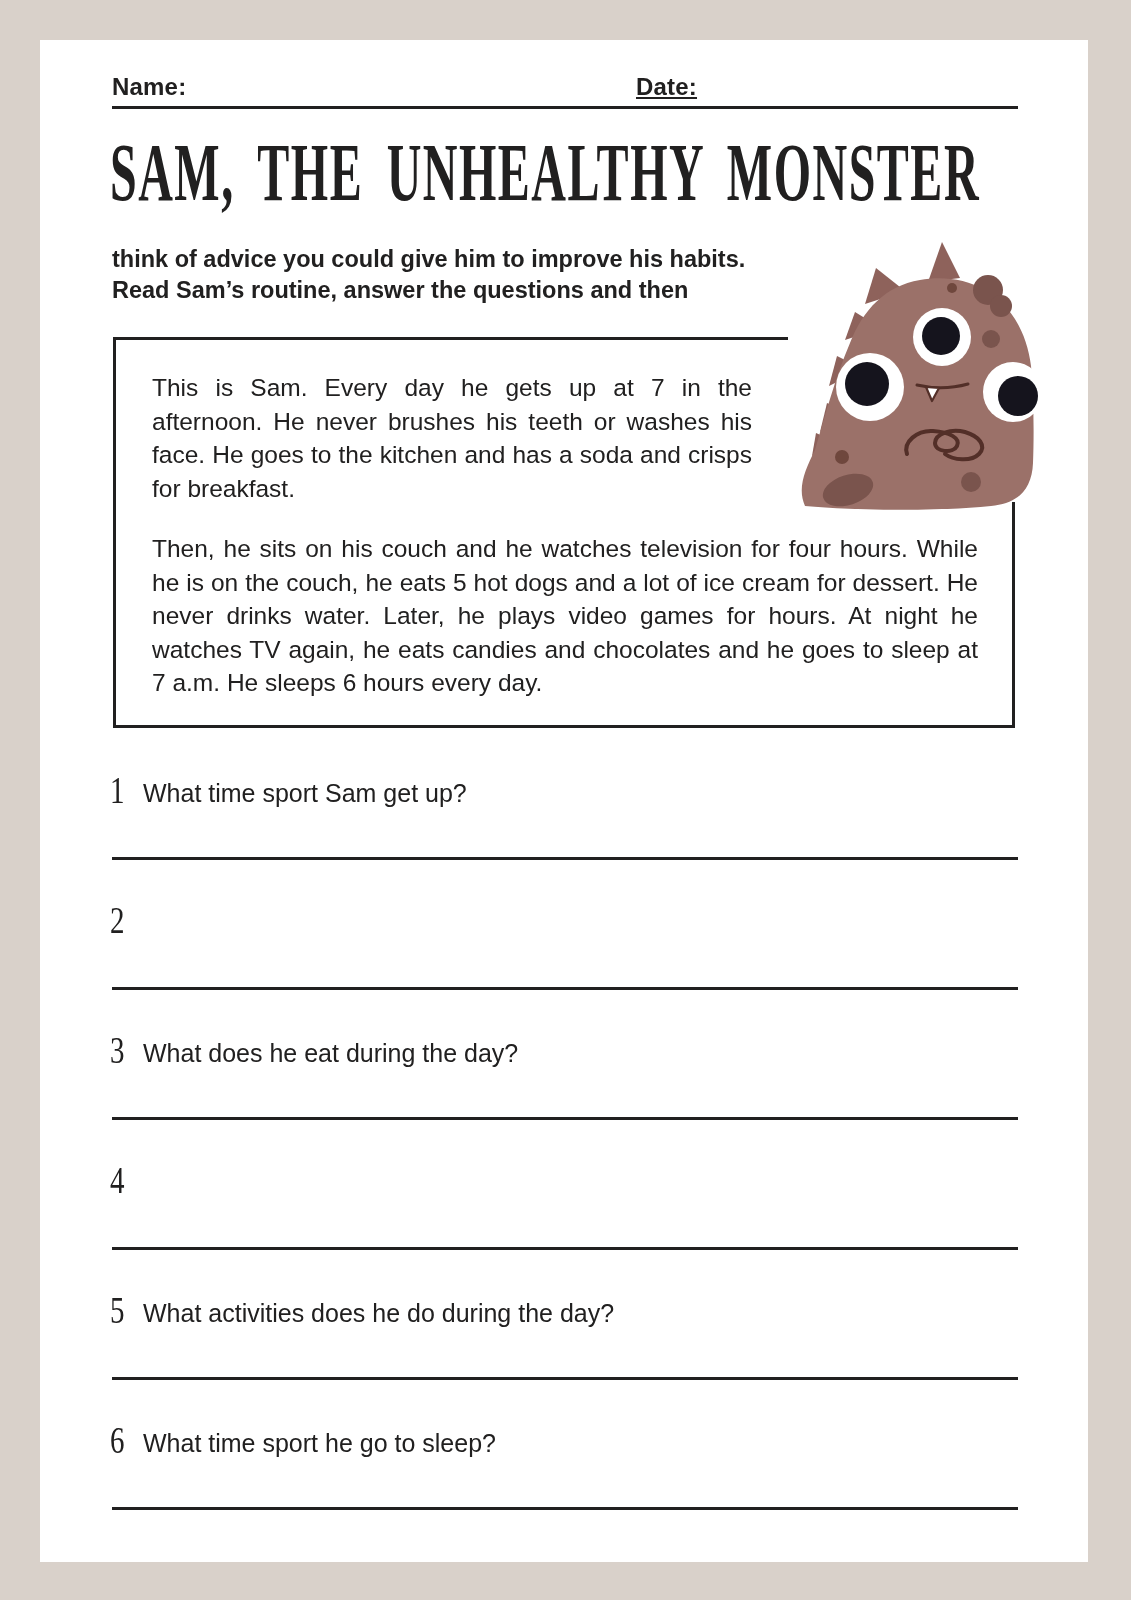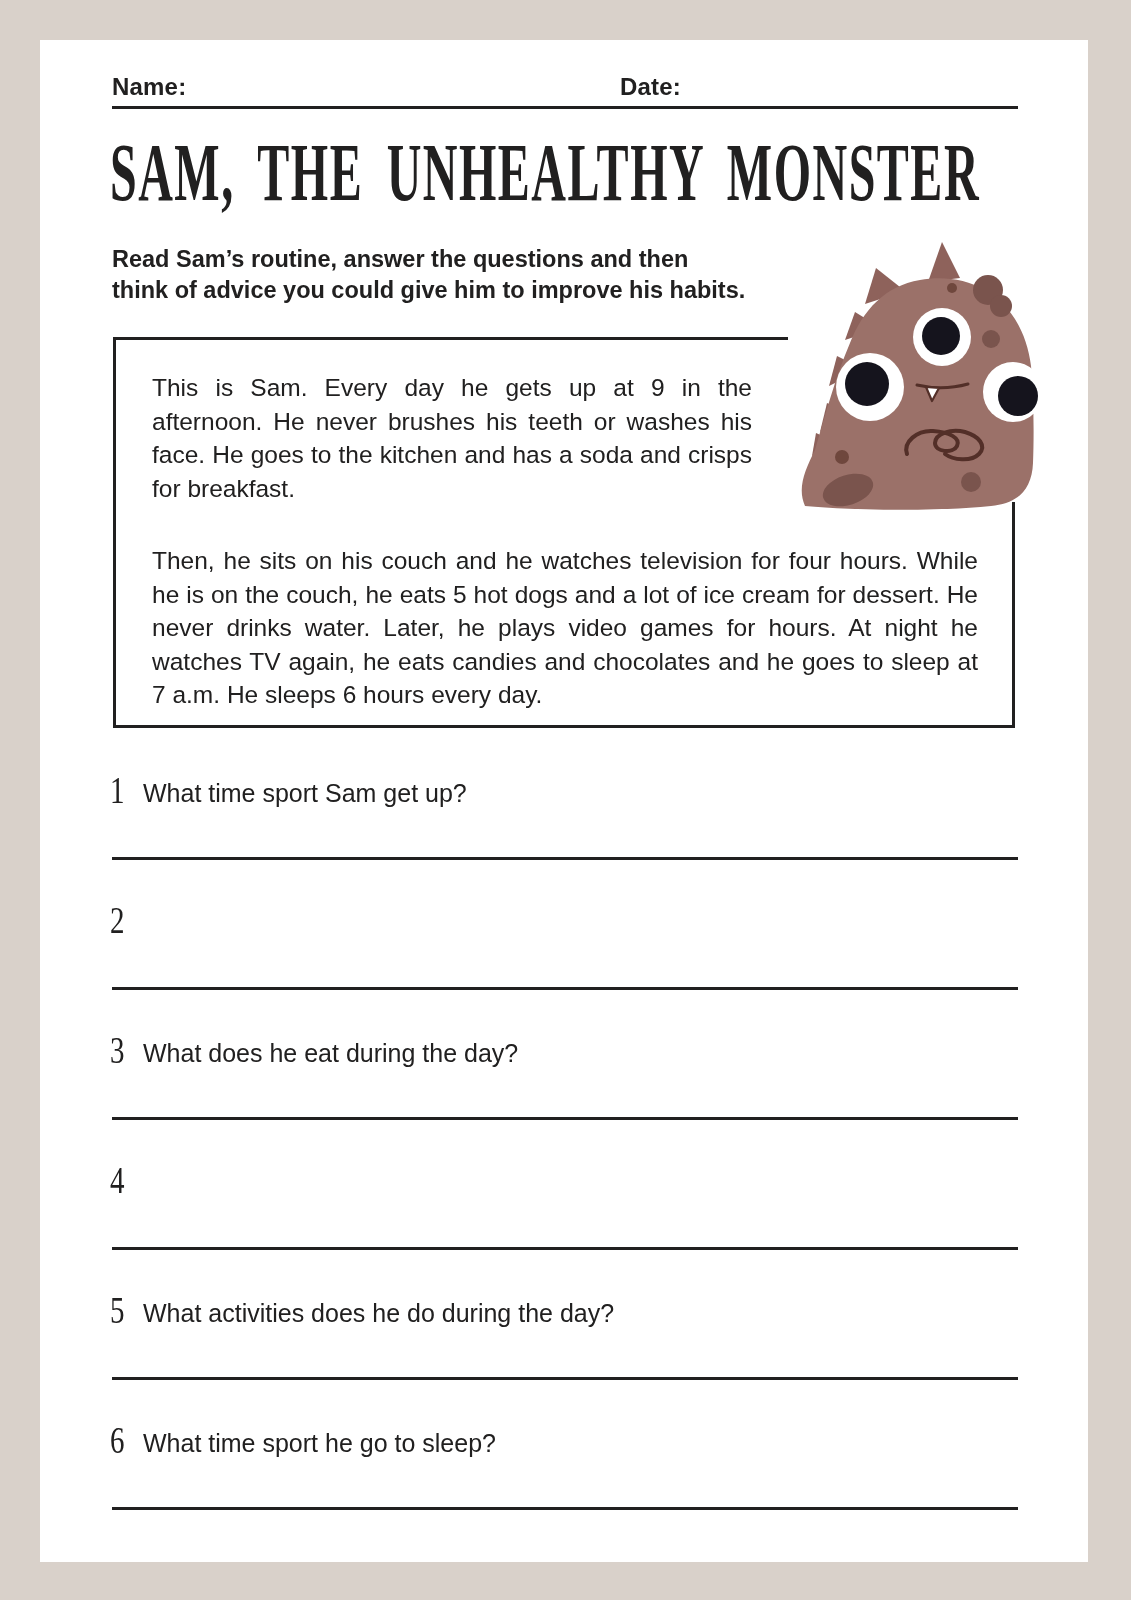--- a/index.html
+++ b/index.html
@@ -10,21 +10,21 @@
   .abs{position:absolute;}
   .label{font-size:24px;font-weight:bold;letter-spacing:.2px;}
   .rule{background:var(--ink,#212020);height:3px;}
 
   .title{font-family:"Liberation Serif",serif;font-weight:bold;font-size:48px;line-height:1;
          letter-spacing:1.5px;word-spacing:10px;transform:scaleY(1.7);transform-origin:top left;white-space:nowrap;}
 
   .instr{font-size:23.5px;font-weight:bold;line-height:31px;}
 
   .passage-text{font-size:24.5px;line-height:33.5px;text-align:justify;}
-  .passage-text + .passage-text{margin-top:16px;}
+  .passage-text + .passage-text{margin-top:4px;}
 
   .q-wrap{position:absolute;left:70px;top:737px;width:910px;}
   .q-row{position:relative;height:130px;}
   .q-num{position:absolute;left:0;top:-6px;font-family:"Liberation Serif",serif;font-size:29px;line-height:1;
          transform:scaleY(1.32);transform-origin:top left;}
   .q-text{position:absolute;left:33px;top:2px;font-size:25px;}
   .q-line{position:absolute;left:2px;top:80px;width:906px;height:3px;background:var(--ink,#212020);}
 
   .monster{position:absolute;left:755px;top:198px;width:250px;height:275px;}
   .m-body{fill:var(--monster_body,#9b7169);}
@@ -37,36 +37,36 @@
   .m-fang{fill:var(--eye_white,#ffffff);stroke:var(--monster_detail,#532f28);stroke-width:2.2;stroke-linejoin:round;}
   .m-swirl{fill:none;stroke:var(--monster_detail,#532f28);stroke-width:4;stroke-linecap:round;}
 </style>
 </head>
 <body>
 
 <div class="canvas">
   <div class="paper">
 
     <div class="abs label" style="left:72px;top:33px;">Name:</div>
-    <div class="abs label" style="left:580px;top:33px;">Date:</div>
+    <div class="abs label" style="left:596px;top:33px;text-decoration:underline;">Date:</div>
     <div class="abs rule" style="left:72px;top:66px;width:906px;"></div>
 
     <div class="abs title" style="left:70px;top:92px;">SAM, THE UNHEALTHY MONSTER</div>
 
     <div class="abs" style="left:72px;top:204px;">
+      <div class="instr">think of advice you could give him to improve his habits.</div>
       <div class="instr">Read Sam’s routine, answer the questions and then</div>
-      <div class="instr">think of advice you could give him to improve his habits.</div>
     </div>
 
     <div class="abs" style="left:73px;top:297px;width:3px;height:391px;background:var(--ink);"></div>
     <div class="abs" style="left:73px;top:297px;width:675px;height:3px;background:var(--ink);"></div>
     <div class="abs" style="left:972px;top:462px;width:3px;height:226px;background:var(--ink);"></div>
     <div class="abs" style="left:73px;top:685px;width:902px;height:3px;background:var(--ink);"></div>
 
-    <div class="abs passage-text" style="left:112px;top:331px;width:600px;">This is Sam. Every day he gets up at 9 in the afternoon. He never brushes his teeth or washes his face. He goes to the kitchen and has a soda and crisps for breakfast.</div>
+    <div class="abs passage-text" style="left:112px;top:331px;width:600px;">This is Sam. Every day he gets up at 7 in the afternoon. He never brushes his teeth or washes his face. He goes to the kitchen and has a soda and crisps for breakfast.</div>
     <div class="abs passage-text" style="left:112px;top:488px;width:826px;">Then, he sits on his couch and he watches television for four hours. While he is on the couch, he eats 5 hot dogs and a lot of ice cream for dessert. He never drinks water. Later, he plays video games for hours. At night he watches TV again, he eats candies and chocolates and he goes to sleep at 7 a.m. He sleeps 6 hours every day.</div>
 
     <svg class="monster" viewBox="0 0 250 275" role="img" aria-label="three-eyed spiky brown monster">
       <g>
         <path class="m-spike" d="M133 44 L147 4 L165 40 Z"></path>
         <path class="m-spike" d="M70 66 L81 30 L110 53 Z"></path>
         <path class="m-spike" d="M50 102 L60 74 L86 90 Z"></path>
         <path class="m-spike" d="M34 148 L42 118 L68 131 Z"></path>
         <path class="m-spike" d="M25 194 L32 165 L56 176 Z"></path>
         <path class="m-spike" d="M17 218 L21 195 L41 204 Z"></path>

